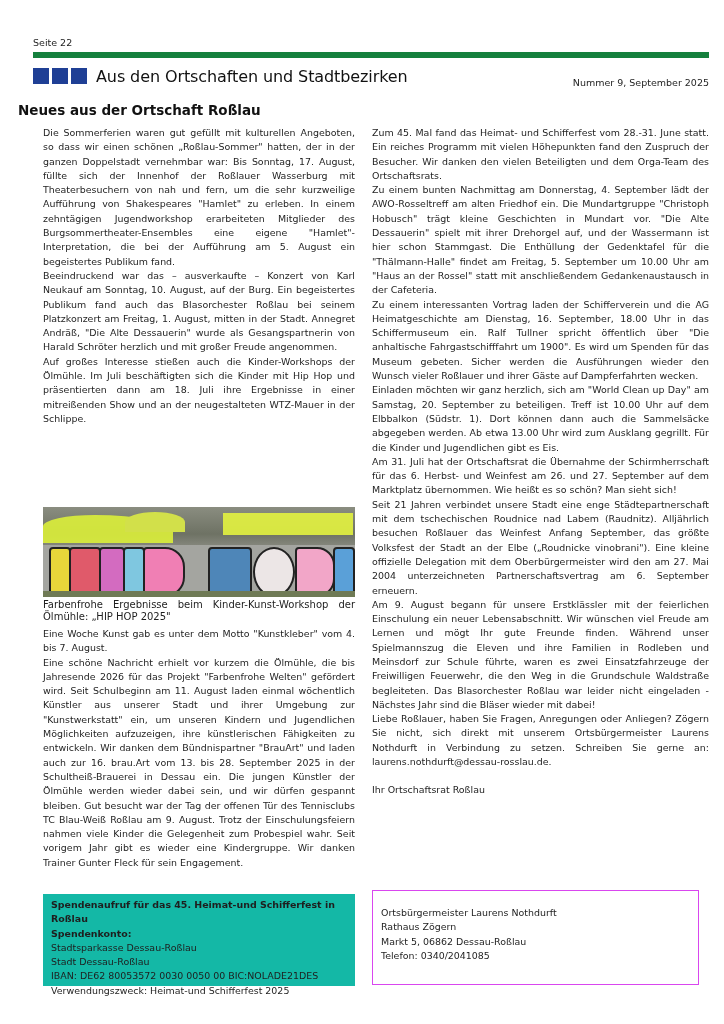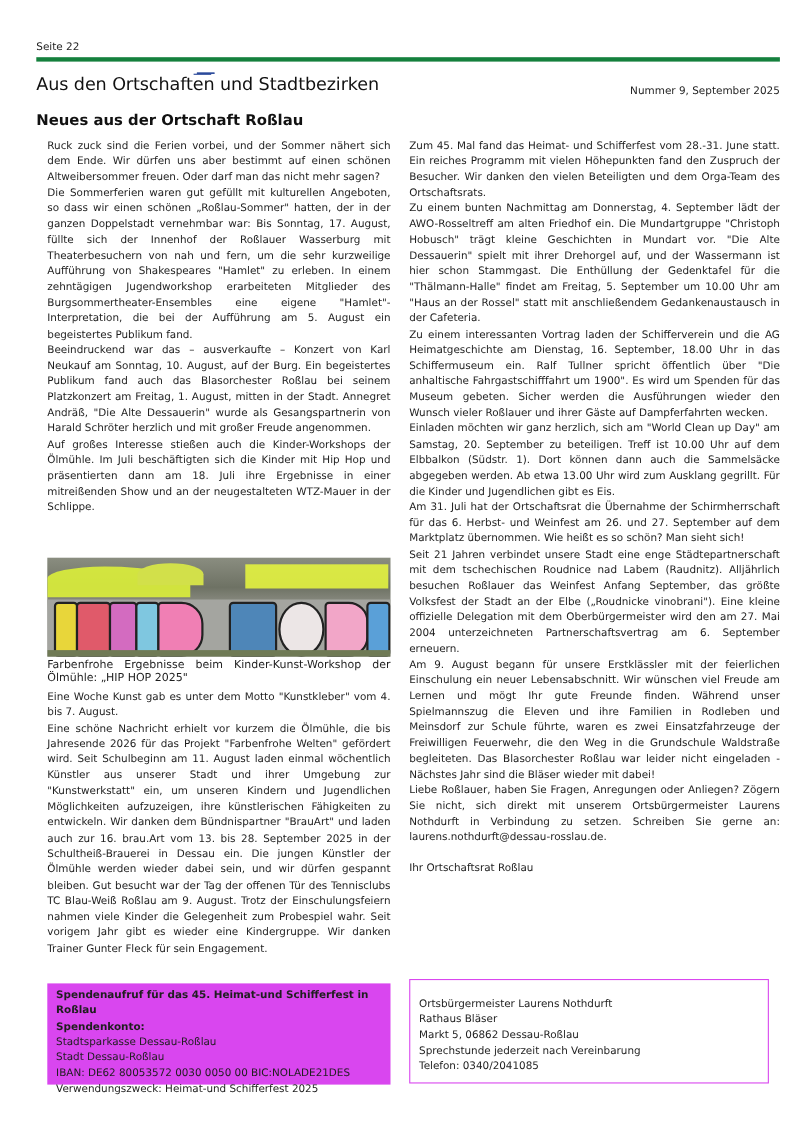--- a/index.html
+++ b/index.html
@@ -1,42 +1,42 @@
 <!DOCTYPE html>
 <html><head>
 <meta charset="utf-8">
 <style>
   html, body { margin: 0; padding: 0; background: #ffffff; }
   body { width: 724px; height: 1024px; position: relative; overflow: hidden;
          font-family: "DejaVu Sans", sans-serif; color: #1e1e1e; }
   .header { position: absolute; left: 33px; top: 36px; width: 676px; height: 16px;
-            border-bottom: 4px solid #15803d; font-size: 9.5px; text-decoration: underline; }
+            border-bottom: 6px solid #15803d; font-size: 9.5px; text-decoration: underline; }
   .header .pg { position: absolute; left: 0; top: 1px; }
   .header .issue { position: absolute; right: 0; top: 1px; margin-top: 40px; }
-  .section-title { position: absolute; left: 33px; top: 66px; height: 20px; display: flex; align-items: center; flex-direction: column; }
+  .section-title { position: absolute; left: 33px; top: 66px; height: 20px; display: flex; align-items: center; }
   .sq { width: 16px; height: 16px; background: #1f3f95; margin-right: 3px; display: inline-block; }
   .sq:nth-child(3) { margin-right: 9px; }
   .section-title h1 { font-size: 16px; font-weight: normal; margin: 0; color: #111; letter-spacing: -0.1px; }
-  .article-title { position: absolute; left: 33px; top: 102px; font-size: 13.5px; font-weight: bold; margin: 0; color: #111; }
+  .article-title { position: absolute; left: 18px; top: 102px; font-size: 13.5px; font-weight: bold; margin: 0; color: #111; }
   .col { position: absolute; font-size: 9.45px; line-height: 14.3px; text-align: justify; hyphens: manual; }
   .col p { margin: 0; }
   .col-left { left: 33px; top: 126px; width: 322px; }
   .col-right { left: 372px; top: 126px; width: 337px; }
   .photo { position: absolute; left: 43px; top: 507px; width: 312px; height: 90px; overflow: hidden;
            background: linear-gradient(180deg, #8a8d80 0%, #6e7264 30%, #9a9a93 55%, #a8a8a3 100%); }
   .photo .sky1 { position: absolute; left: 0; top: 8px; width: 130px; height: 28px; background: #dcef3a; border-radius: 40% 60% 0 0; opacity: 0.9; }
   .photo .sky2 { position: absolute; left: 180px; top: 6px; width: 130px; height: 22px; background: #e3f33f; opacity: 0.9; }
   .photo .sky3 { position: absolute; left: 82px; top: 5px; width: 60px; height: 20px; background: #d2e04a; border-radius: 50% 50% 0 0; }
   .photo .wall { position: absolute; left: 0; top: 38px; width: 312px; height: 52px; background: #a4a5a0; }
   .photo .letter { position: absolute; top: 40px; height: 46px; border: 2px solid #222; border-radius: 4px; }
   .photo .ground { position: absolute; left: 0; top: 84px; width: 312px; height: 6px; background: #6f7a55; }
   .caption { position: absolute; left: 43px; top: 599px; width: 312px; font-size: 10px; line-height: 11.5px; text-align: justify; }
   .col-left2 { left: 43px; top: 627px; width: 312px; }
   .col-left.first { left: 43px; width: 312px; }
-  .donation { position: absolute; left: 43px; top: 894px; width: 312px; height: 92px; background: #d946ef;
+  .donation { position: absolute; left: 43px; top: 894px; width: 312px; height: 92px; background: #14b8a6;
               font-size: 9.45px; line-height: 14.3px; padding: 4px 8px; box-sizing: border-box; }
   .donation .b { font-weight: bold; }
   .contact { position: absolute; left: 372px; top: 890px; width: 327px; height: 95px; border: 1px solid #d946ef;
              box-sizing: border-box; padding: 15px 8px; font-size: 9.45px; line-height: 14.3px; }
   .sign { margin-top: 14px !important; }
 </style>
 </head>
 <body>
 
 <div class="header">
@@ -47,21 +47,20 @@
 <div class="section-title">
   <span class="sq"></span>
   <span class="sq"></span>
   <span class="sq"></span>
   <h1>Aus den Ortschaften und Stadtbezirken</h1>
 </div>
 
 <h2 class="article-title">Neues aus der Ortschaft Roßlau</h2>
 
 <div class="col col-left first">
-  <p>Ruck zuck sind die Ferien vorbei, und der Sommer nähert sich dem Ende. Wir dürfen uns aber bestimmt auf einen schönen Altweibersommer freuen. Oder darf man das nicht mehr sagen?</p>
   <p>Die Sommerferien waren gut gefüllt mit kulturellen Angeboten, so dass wir einen schönen „Roßlau-Sommer" hatten, der in der ganzen Doppelstadt vernehmbar war: Bis Sonntag, 17. August, füllte sich der Innenhof der Roßlauer Wasserburg mit Theaterbesuchern von nah und fern, um die sehr kurzweilige Aufführung von Shakespeares "Hamlet" zu erleben. In einem zehntägigen Jugendworkshop erarbeiteten Mitglieder des Burgsommertheater-Ensembles eine eigene "Hamlet"-Interpretation, die bei der Aufführung am 5. August ein begeistertes Publikum fand.</p>
   <p>Beeindruckend war das – ausverkaufte – Konzert von Karl Neukauf am Sonntag, 10. August, auf der Burg. Ein begeistertes Publikum fand auch das Blasorchester Roßlau bei seinem Platzkonzert am Freitag, 1. August, mitten in der Stadt. Annegret Andräß, "Die Alte Dessauerin" wurde als Gesangspartnerin von Harald Schröter herzlich und mit großer Freude angenommen.</p>
   <p>Auf großes Interesse stießen auch die Kinder-Workshops der Ölmühle. Im Juli beschäftigten sich die Kinder mit Hip Hop und präsentierten dann am 18. Juli ihre Ergebnisse in einer mitreißenden Show und an der neugestalteten WTZ-Mauer in der Schlippe.</p>
 </div>
 
 <div class="photo">
   <div class="sky1"></div>
   <div class="sky3"></div>
   <div class="sky2"></div>
   <div class="wall"></div>
@@ -100,17 +99,16 @@
   <p>Einladen möchten wir ganz herzlich, sich am "World Clean up Day" am Samstag, 20. September zu beteiligen. Treff ist 10.00 Uhr auf dem Elbbalkon (Südstr. 1). Dort können dann auch die Sammelsäcke abgegeben werden. Ab etwa 13.00 Uhr wird zum Ausklang gegrillt. Für die Kinder und Jugendlichen gibt es Eis.</p>
   <p>Am 31. Juli hat der Ortschaftsrat die Übernahme der Schirmherrschaft für das 6. Herbst- und Weinfest am 26. und 27. September auf dem Marktplatz übernommen. Wie heißt es so schön? Man sieht sich!</p>
   <p>Seit 21 Jahren verbindet unsere Stadt eine enge Städtepartnerschaft mit dem tschechischen Roudnice nad Labem (Raudnitz). Alljährlich besuchen Roßlauer das Weinfest Anfang September, das größte Volksfest der Stadt an der Elbe („Roudnicke vinobrani"). Eine kleine offizielle Delegation mit dem Oberbürgermeister wird den am 27. Mai 2004 unterzeichneten Partnerschaftsvertrag am 6. September erneuern.</p>
   <p>Am 9. August begann für unsere Erstklässler mit der feierlichen Einschulung ein neuer Lebensabschnitt. Wir wünschen viel Freude am Lernen und mögt Ihr gute Freunde finden. Während unser Spielmannszug die Eleven und ihre Familien in Rodleben und Meinsdorf zur Schule führte, waren es zwei Einsatzfahrzeuge der Freiwilligen Feuerwehr, die den Weg in die Grundschule Waldstraße begleiteten. Das Blasorchester Roßlau war leider nicht eingeladen - Nächstes Jahr sind die Bläser wieder mit dabei!</p>
   <p>Liebe Roßlauer, haben Sie Fragen, Anregungen oder Anliegen? Zögern Sie nicht, sich direkt mit unserem Ortsbürgermeister Laurens Nothdurft in Verbindung zu setzen. Schreiben Sie gerne an: laurens.nothdurft@dessau-rosslau.de.</p>
   <p class="sign">Ihr Ortschaftsrat Roßlau</p>
 </div>
 
 <div class="contact">
   <div>Ortsbürgermeister Laurens Nothdurft</div>
-  <div>Rathaus Bläser</div>
+  <div>Rathaus Zögern</div>
   <div>Markt 5, 06862 Dessau-Roßlau</div>
-  <div>Sprechstunde jederzeit nach Vereinbarung</div>
   <div>Telefon: 0340/2041085</div>
 </div>
 
 </body></html>

